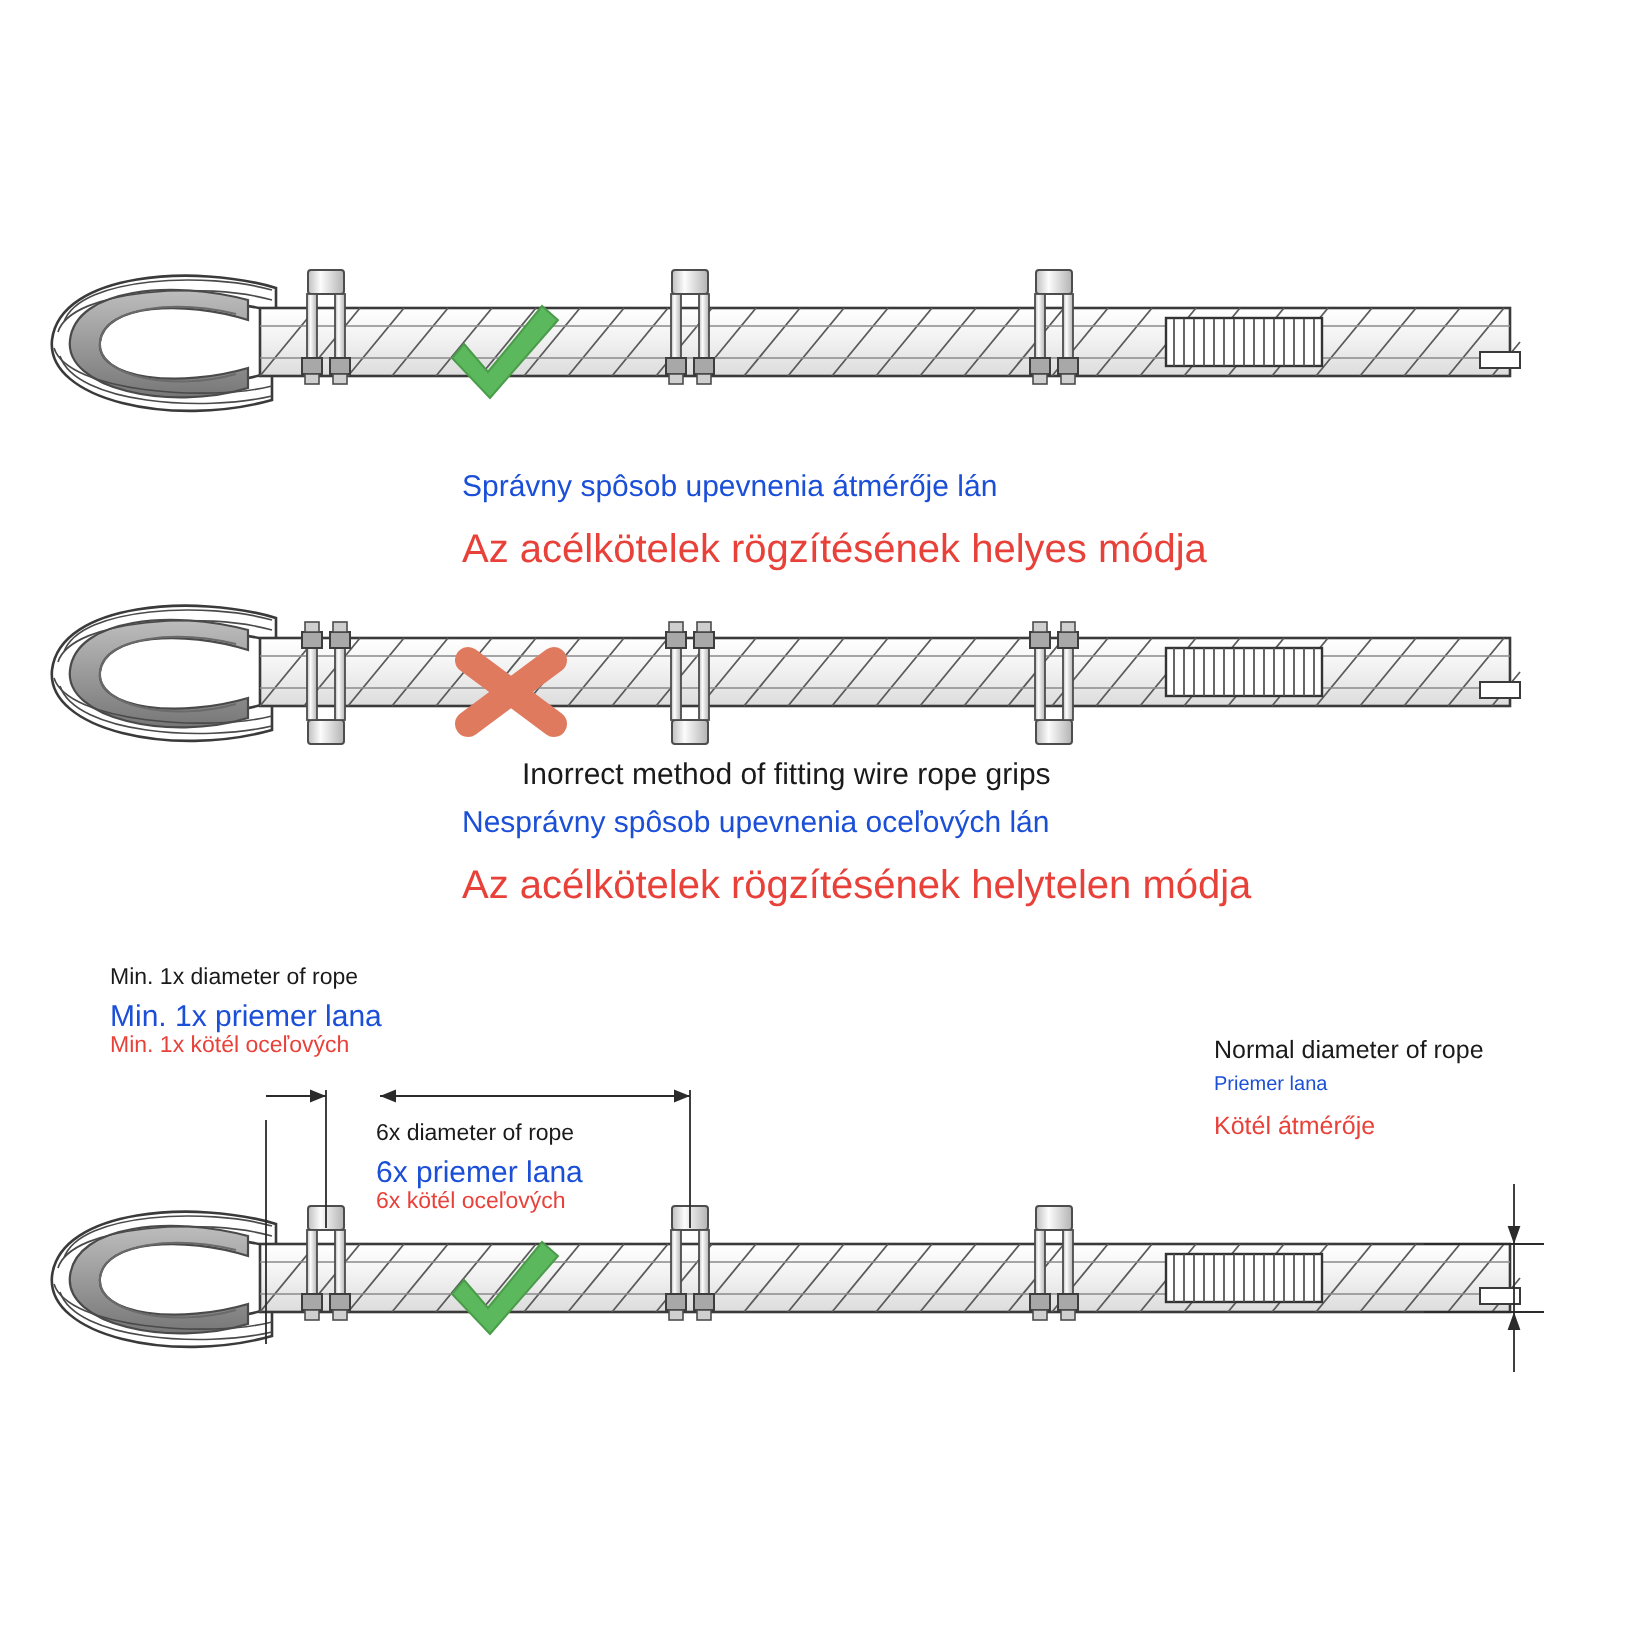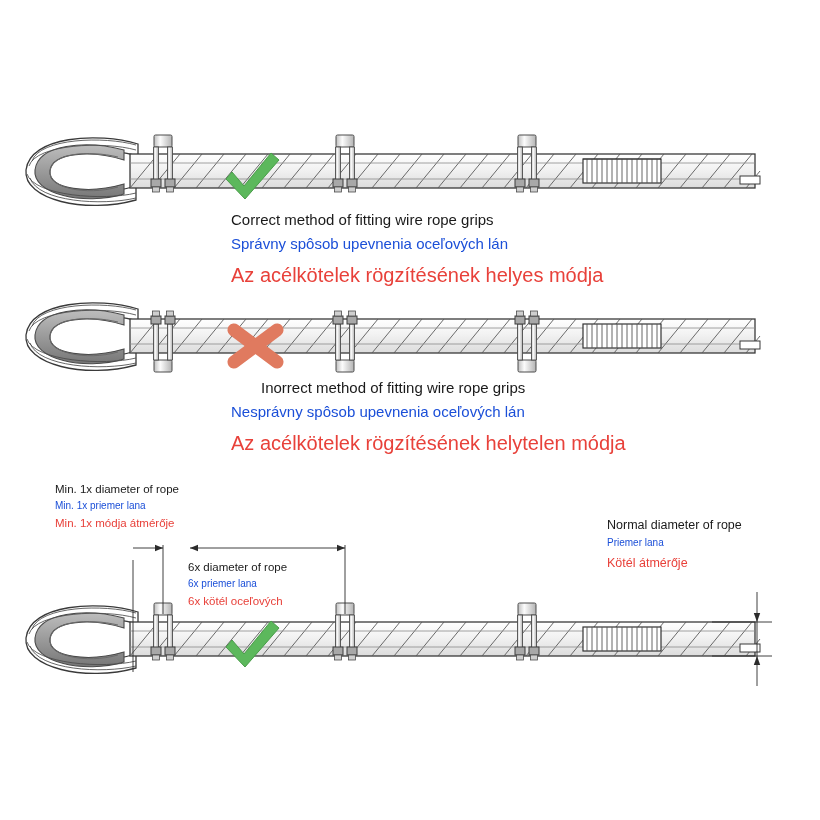--- a/index.html
+++ b/index.html
@@ -25,21 +25,21 @@
     color: #1b4fd8;
     font-size: 15px;
     white-space: nowrap;
   }
   .cap-red {
     color: #e8413a;
     font-size: 20px;
     white-space: nowrap;
   }
   .dim-black { color: #1a1a1a; font-size: 11.5px; white-space: nowrap; }
-  .dim-blue  { color: #1b4fd8; font-size: 10px; white-space: nowrap; }
+  .dim-blue  { color: #1b4fd8; font-size: 15px; white-space: nowrap; }
   .dim-red   { color: #e8413a; font-size: 11.5px; white-space: nowrap; }
   svg { display: block; }
   .fig { position: absolute; left: 0; top: 0; }
 </style>
 </head>
 <body>
 
 <div id="page">
 
   <svg class="fig" width="820" height="820" viewBox="0 0 820 820">
@@ -349,31 +349,30 @@
         <line x1="712" y1="656" x2="772" y2="656"></line>
         <line x1="757" y1="592" x2="757" y2="686"></line>
       </g>
       <g fill="#2b2b2b">
         <path d="M757 622 l -3.2 -9 l 6.4 0 Z"></path>
         <path d="M757 656 l -3.2 9 l 6.4 0 Z"></path>
       </g>
     </g>
   </svg>
 
-  <div class="abs cap-black" style="left:231px; top:211px;">Correct method of fitting wire rope grips</div>
-  <div class="abs cap-blue" style="left:231px; top:235px;">Správny spôsob upevnenia oceľových lán</div>
+  <div class="abs cap-blue" style="left:231px; top:235px;">Správny spôsob upevnenia átmérője lán</div>
   <div class="abs cap-red" style="left:231px; top:264px;">Az acélkötelek rögzítésének helyes módja</div>
 
   <div class="abs cap-black" style="left:231px; top:379px;margin-left:30px;">Inorrect method of fitting wire rope grips</div>
   <div class="abs cap-blue" style="left:231px; top:403px;">Nesprávny spôsob upevnenia oceľových lán</div>
   <div class="abs cap-red" style="left:231px; top:432px;">Az acélkötelek rögzítésének helytelen módja</div>
 
   <div class="abs dim-black" style="left:55px; top:483px;">Min. 1x diameter of rope</div>
   <div class="abs dim-blue" style="left:55px; top:500px;">Min. 1x priemer lana</div>
-  <div class="abs dim-red" style="left:55px; top:517px;">Min. 1x módja átmérője</div>
+  <div class="abs dim-red" style="left:55px; top:517px;">Min. 1x kötél oceľových</div>
 
   <div class="abs dim-black" style="left:188px; top:561px;">6x diameter of rope</div>
   <div class="abs dim-blue" style="left:188px; top:578px;text-align:right;">6x priemer lana</div>
   <div class="abs dim-red" style="left:188px; top:595px;">6x kötél oceľových</div>
 
   <div class="abs dim-black" style="left:607px; top:518px; font-size:12.5px;">Normal diameter of rope</div>
   <div class="abs dim-blue" style="left:607px; top:537px; font-size:10px;">Priemer lana</div>
   <div class="abs dim-red" style="left:607px; top:556px; font-size:12.5px;">Kötél átmérője</div>
 
 </div>

